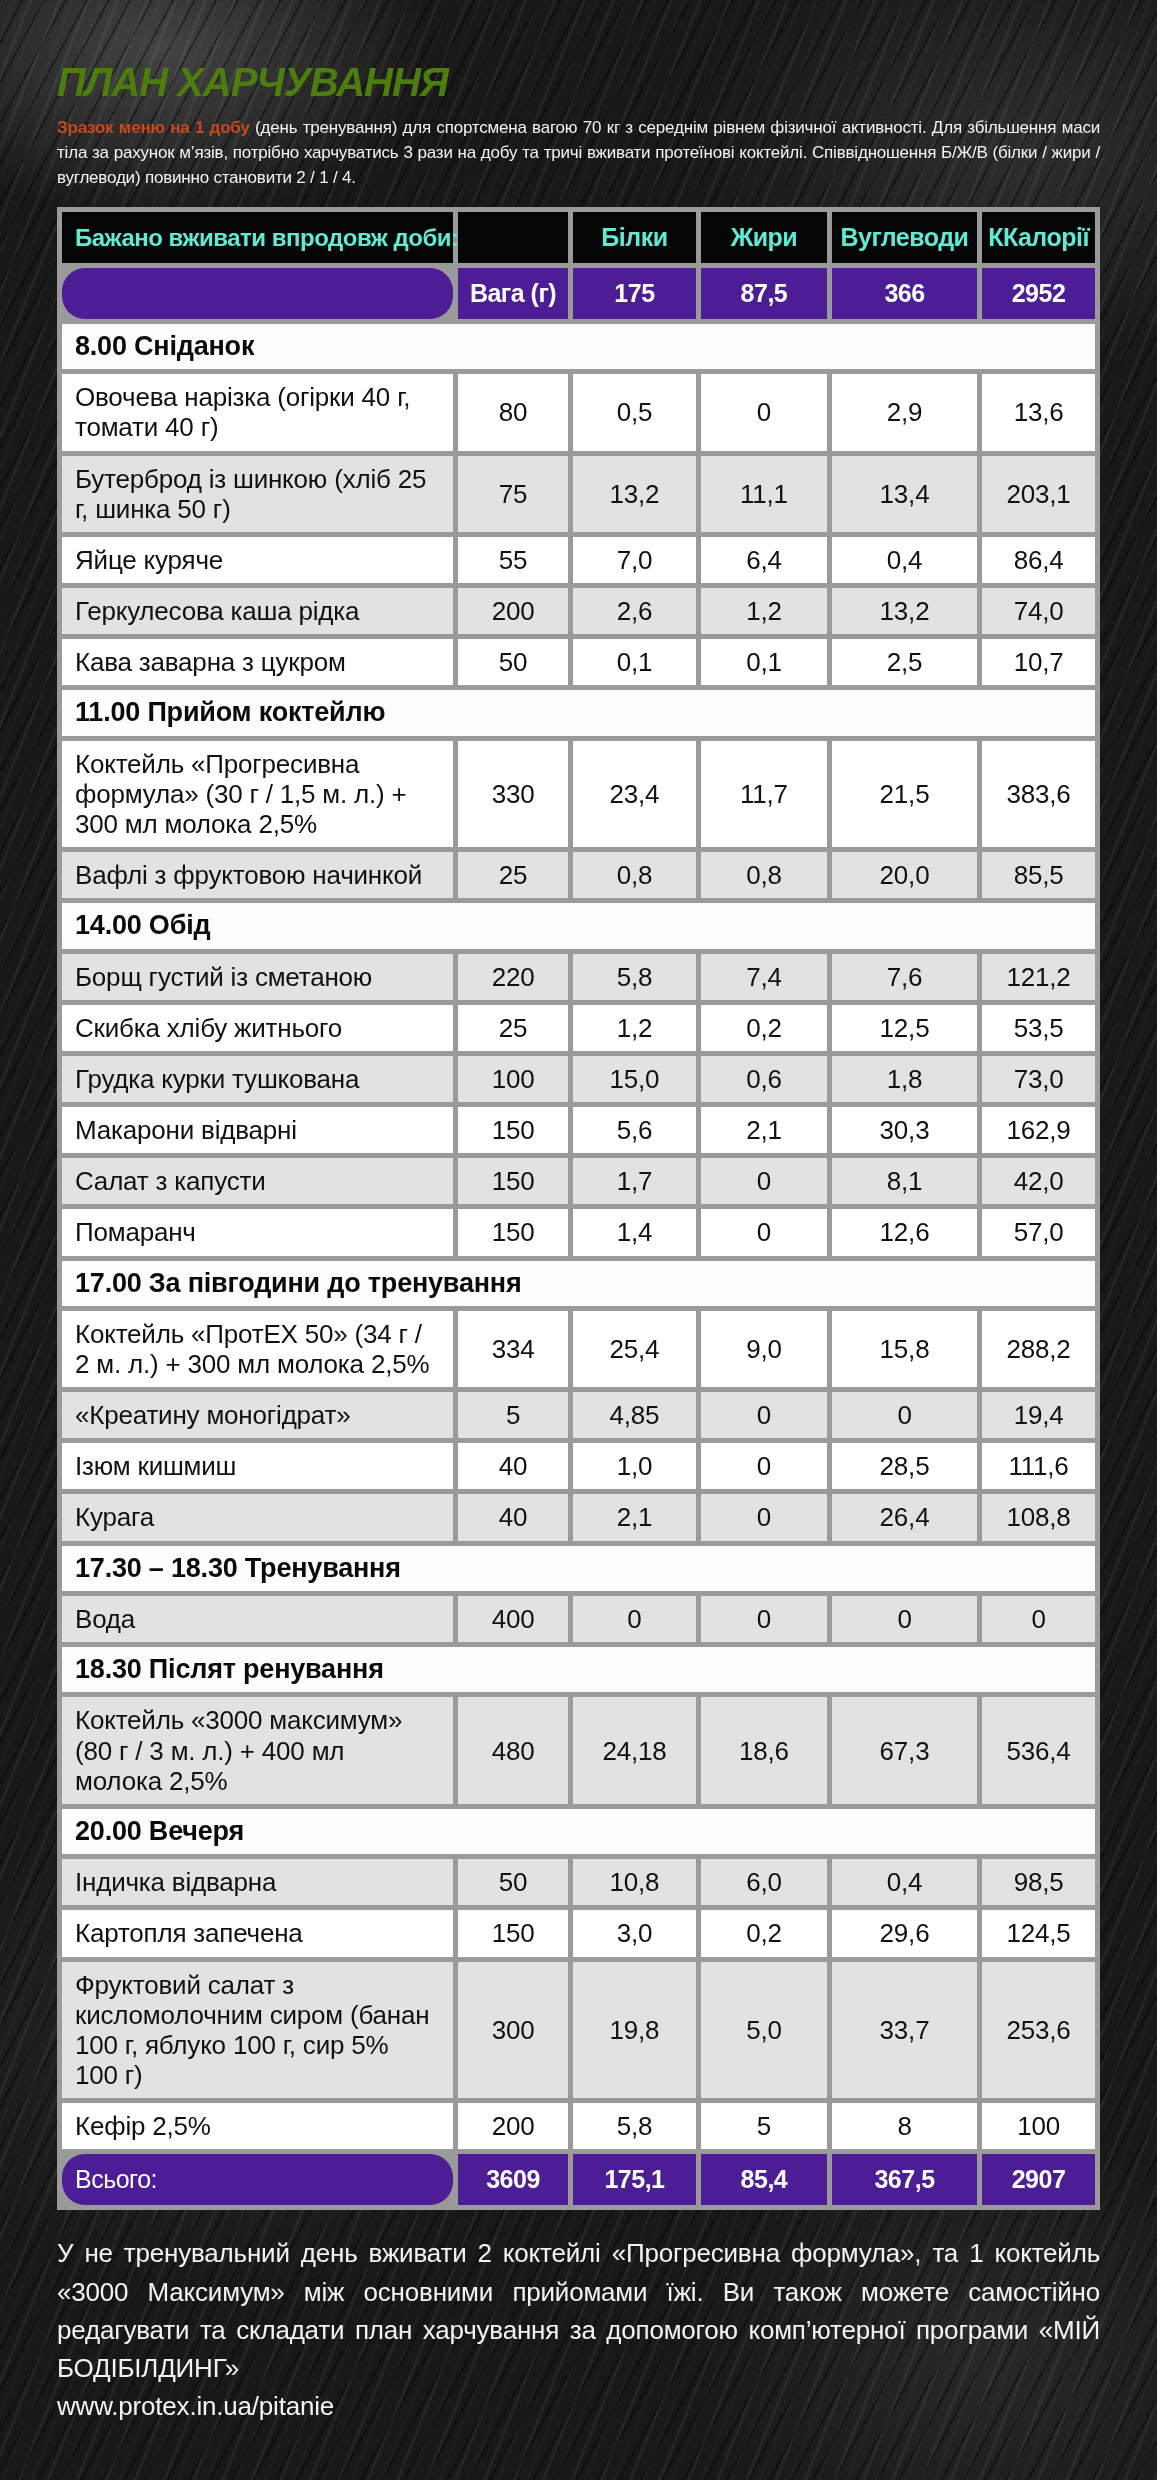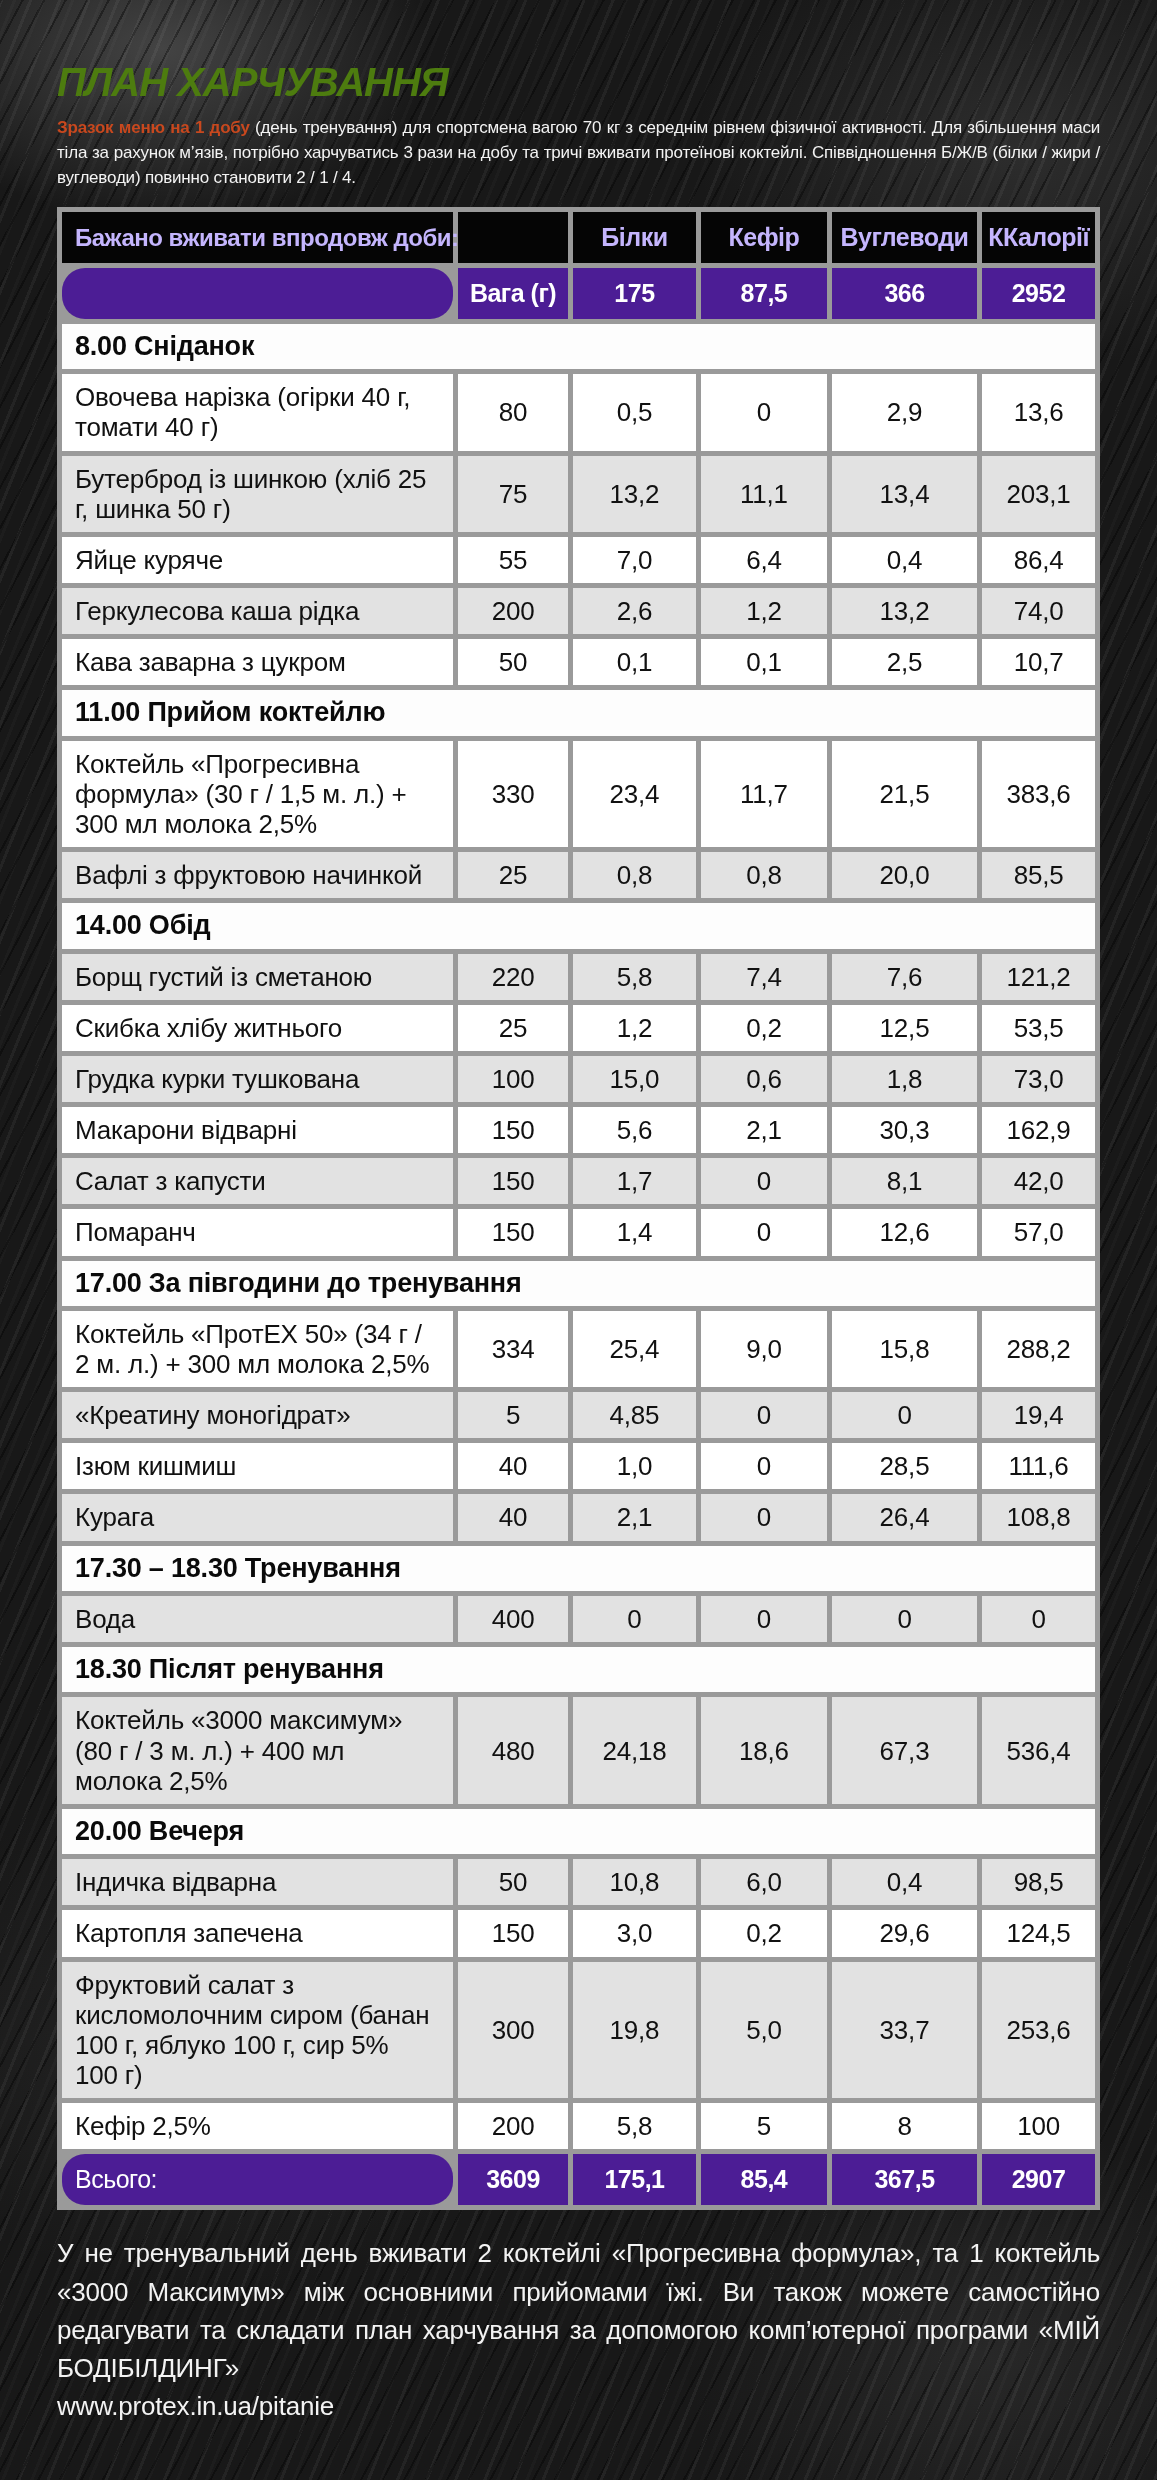--- a/index.html
+++ b/index.html
@@ -28,21 +28,21 @@
   .intro .hl{color:#c8481e;font-weight:bold;}
   table.nutri{
     width:100%;table-layout:fixed;
     border-collapse:separate;border-spacing:5px;
     background:#9a9a9a;
   }
   .nutri td,.nutri th{
     font-size:26px;line-height:1.16;letter-spacing:-0.2px;
     vertical-align:middle;word-wrap:break-word;
   }
-  .c-black{background:#050505;color:#c4b5fd;font-weight:bold;
+  .c-black{background:#050505;color:#5eead4;font-weight:bold;
     font-size:25px !important;letter-spacing:-0.5px !important;
     padding:11px 3px;text-align:center;white-space:nowrap;}
   th.c-black.name{text-align:left;padding:11px 13px;font-size:24px !important;}
   .c-orange{background:#4c1d95;color:#ffffff;font-weight:bold;
     padding:11px 4px;text-align:center;white-space:nowrap;
     font-size:25px !important;letter-spacing:-0.5px !important;}
   td.c-orange.name{text-align:left;padding:11px 13px;border-radius:23px;}
   .section{background:#fdfdfd;color:#0a0a0a;font-weight:bold;
     font-size:27px !important;padding:7px 13px;text-align:left;}
   .white{background:#ffffff;color:#111;}
@@ -71,21 +71,21 @@
         <col style="width:12.2%">
       <col style="width:12.5%">
         <col style="width:14.4%">
         <col style="width:11.2%">
     </colgroup>
     <thead>
       <tr>
         <th class="c-black name">Бажано вживати впродовж доби:</th>
         <th class="c-black"></th>
         <th class="c-black">Білки</th>
-        <th class="c-black">Кефір</th>
+        <th class="c-black">Жири</th>
         <th class="c-black">Вуглеводи</th>
         <th class="c-black">ККалорії</th>
       </tr>
       <tr>
         <td class="c-orange name"></td>
         <td class="c-orange">Вага (г)</td>
         <td class="c-orange">175</td>
         <td class="c-orange">87,5</td>
         <td class="c-orange">366</td>
         <td class="c-orange">2952</td>

